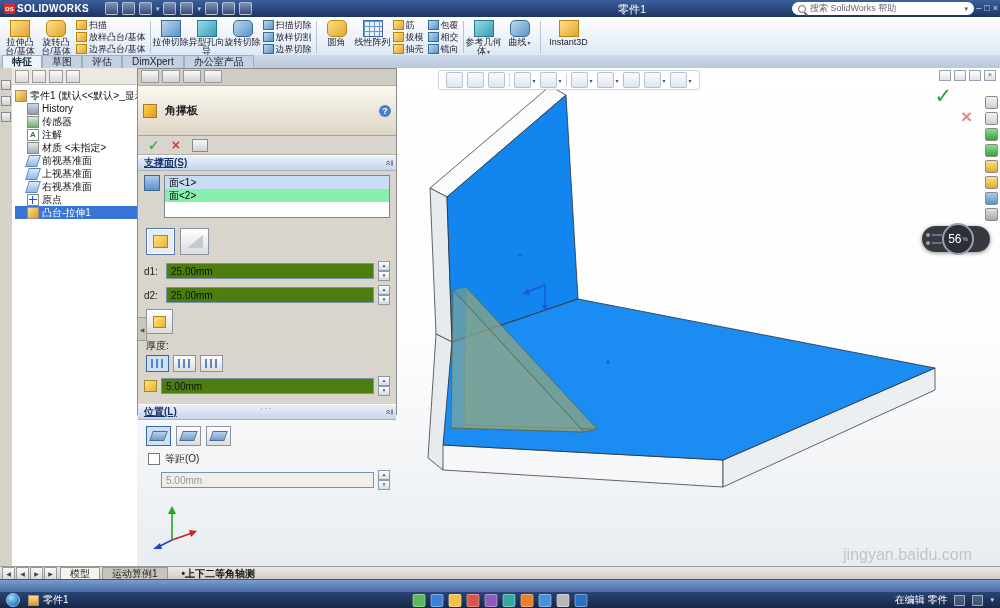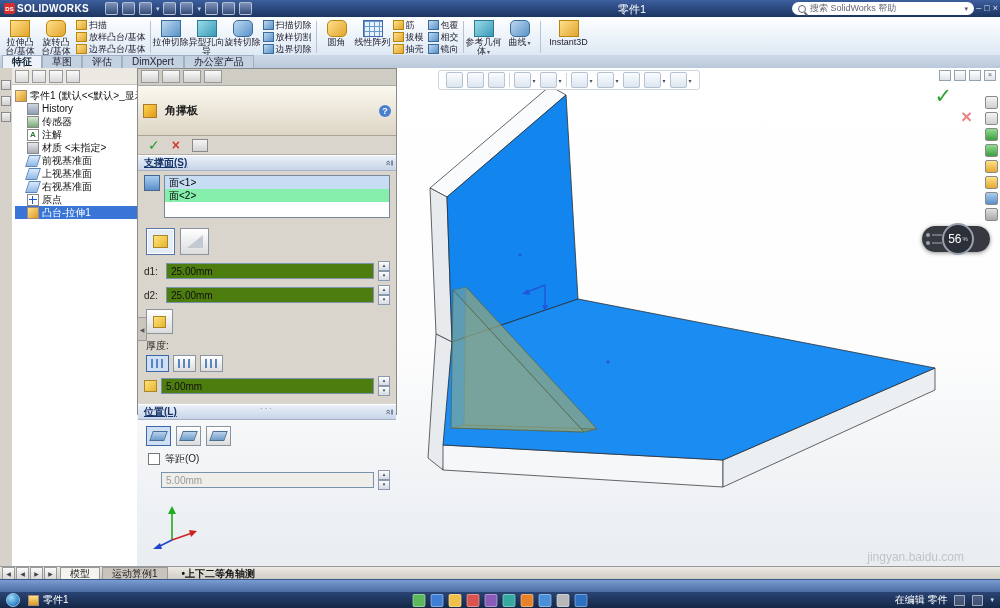--- a/index.html
+++ b/index.html
@@ -96,21 +96,21 @@
   .rail{width:11px;height:11px;border:1px solid #8a8a8a;border-radius:2px;}
   .badge{position:absolute;right:10px;top:158px;width:60px;height:26px;background:rgba(33,36,43,.9);
     border-radius:19px;display:flex;align-items:center;padding:0 4px;box-shadow:0 1px 4px rgba(0,0,0,.45);}
   .badge-rows{display:flex;flex-direction:column;gap:4px;}
   .brow{display:flex;align-items:center;gap:2px;}
   .bdot{width:4px;height:4px;border-radius:50%;background:#9aa2ae;}
   .bbar{width:10px;height:2px;background:#6a7280;}
   .bcircle{width:28px;height:28px;border-radius:50%;border:2px solid #99a2ae;background:#2b2f37;
     color:#fff;display:flex;align-items:center;justify-content:center;font-size:12px;}
   .bunit{font-size:6px;color:#cfd4dc;margin-left:1px;}
-  .watermark{position:absolute;right:36px;bottom:2px;color:rgba(140,146,152,.45);font-size:12px;}
+  .watermark{position:absolute;right:28px;bottom:2px;color:rgba(140,146,152,.45);font-size:16px;}
   .triad{position:absolute;left:8px;bottom:16px;}
   
   .pm{position:absolute;left:137px;top:0;width:260px;height:347px;background:#d9d5cd;
     border:1px solid #8a8a8a;box-sizing:border-box;z-index:5;}
   .pm-tabs{height:14px;background:#cfccc4;border-bottom:1px solid #aaa;display:flex;gap:3px;padding:1px 3px;}
   .pmtab{width:16px;height:11px;border:1px solid #999;background:linear-gradient(#fafafa,#d2d2d2);}
   .pm-header{height:17px;display:flex;align-items:center;gap:8px;padding:16px 5px;
     background:linear-gradient(#fbf8ef,#ddd6c6);border-bottom:1px solid #a8a49a;font-weight:bold;color:#222;}
   .pm-gicon{width:12px;height:12px;background:linear-gradient(135deg,#ffd24a,#e09b20);border:1px solid #a97a2a;}
   .pm-help{margin-left:auto;width:12px;height:12px;border-radius:50%;background:#4a7fd0;color:#fff;

